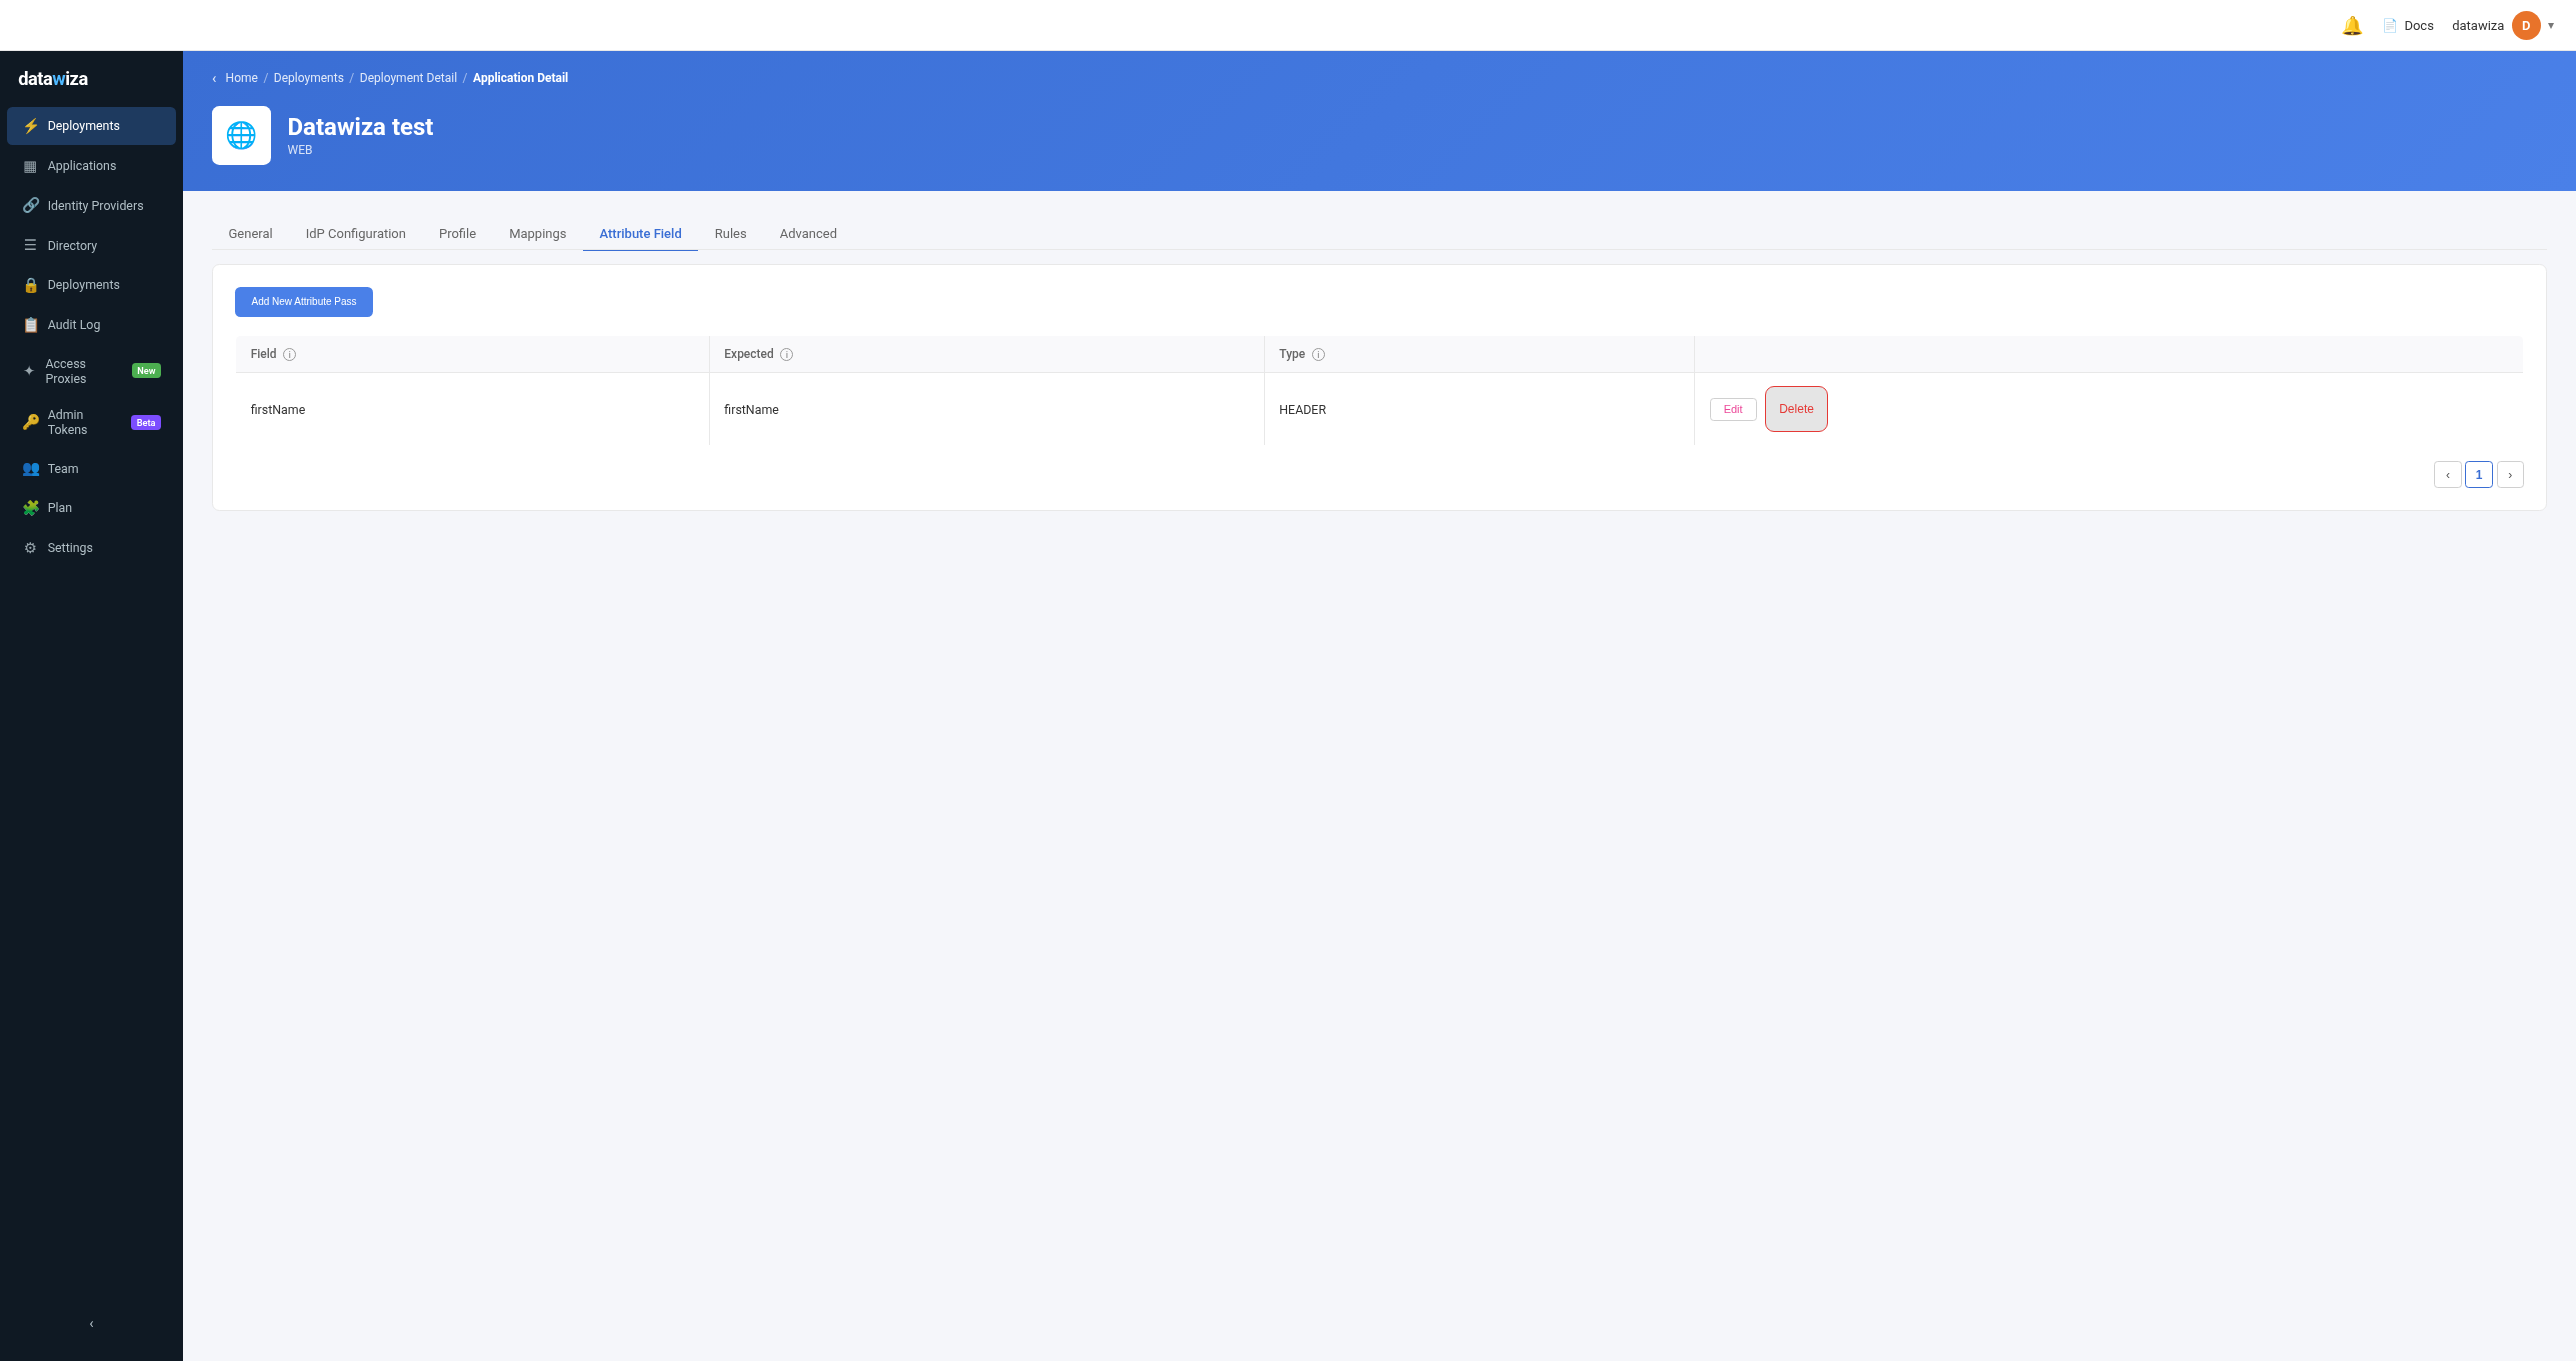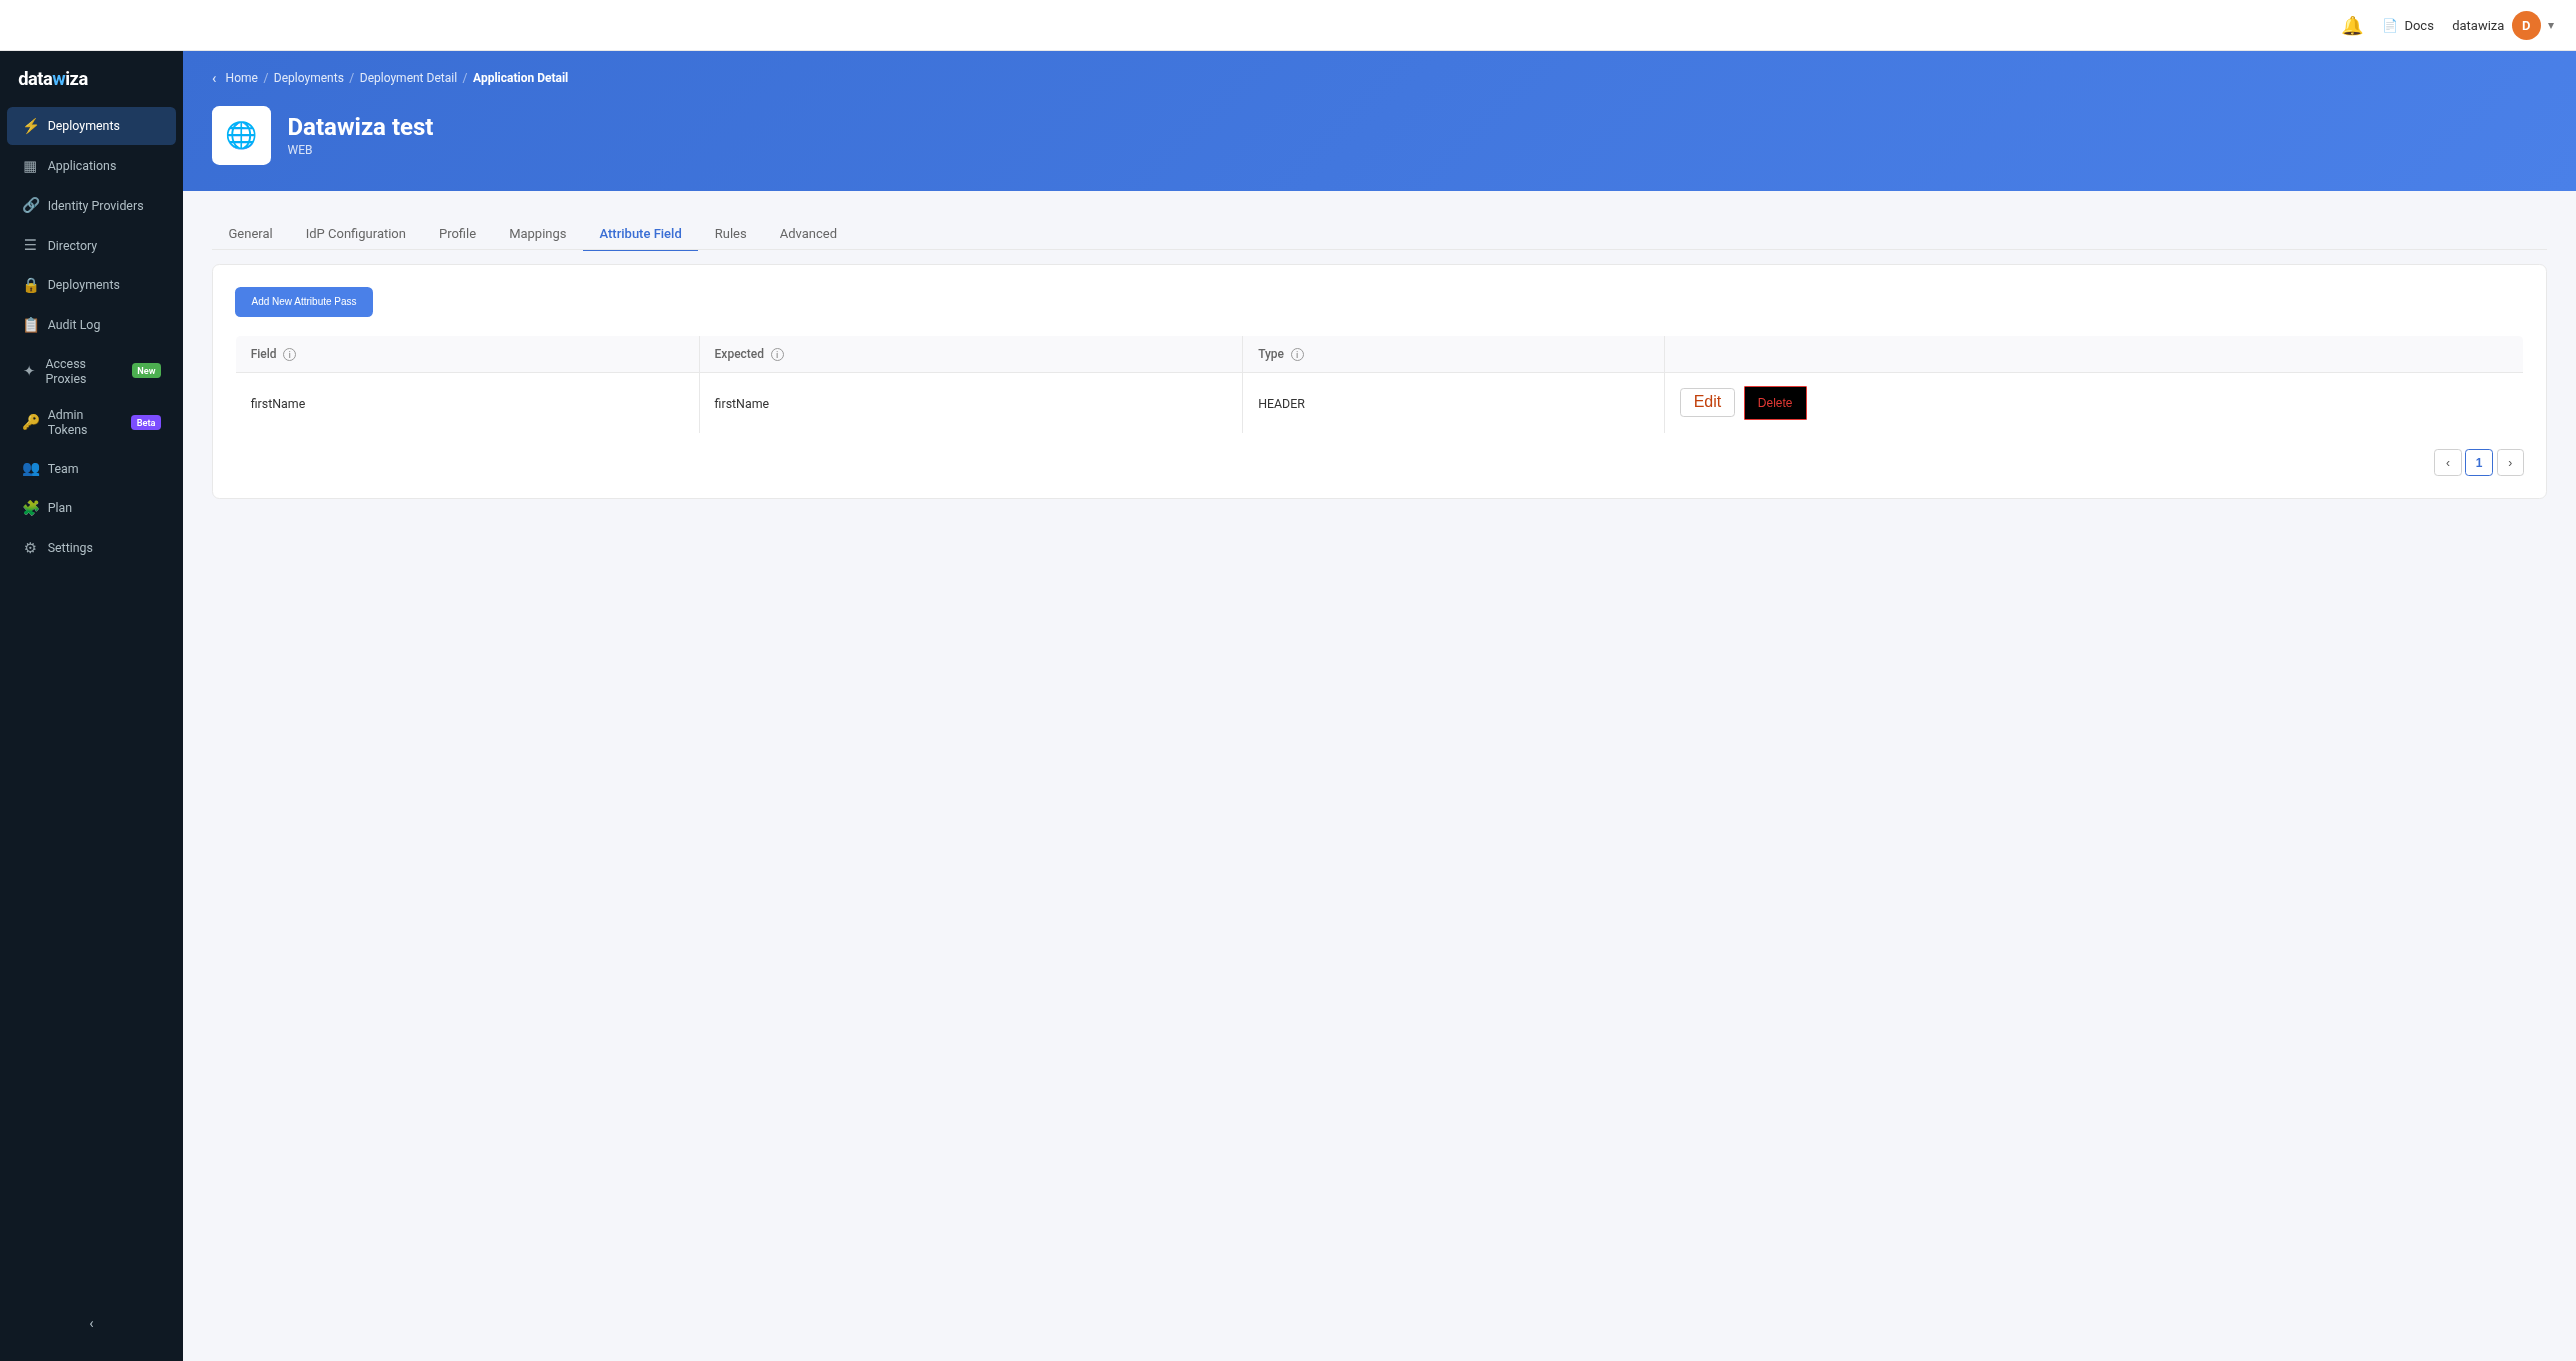--- a/index.html
+++ b/index.html
@@ -256,33 +256,33 @@
       color: #999;
       margin-left: 3.7px;
       vertical-align: middle;
       cursor: default;
     }
 
     
     .btn-edit {
       border: 0.9px solid #d0d0d0;
       background: #fff;
-      color: #c2410c;
+      color: #ec4899;
       padding: 4.6px 13px;
       border-radius: 3.7px;
-      font-size: 16px;
+      font-size: 11px;
       cursor: pointer;
       margin-right: 5.5px;
     }
     .btn-delete {
       border: 0.9px solid #e53935;
-      background: #000000;
+      background: #e5e5e5;
       color: #e53935;
-      padding: 9px 13px;
-      border-radius: 1px;
+      padding: 15px 13px;
+      border-radius: 9px;
       font-size: 12px;
       cursor: pointer;
     }
 
     
     .pagination {
       display: flex;
       justify-content: flex-end;
       align-items: center;
       gap: 3.7px;

